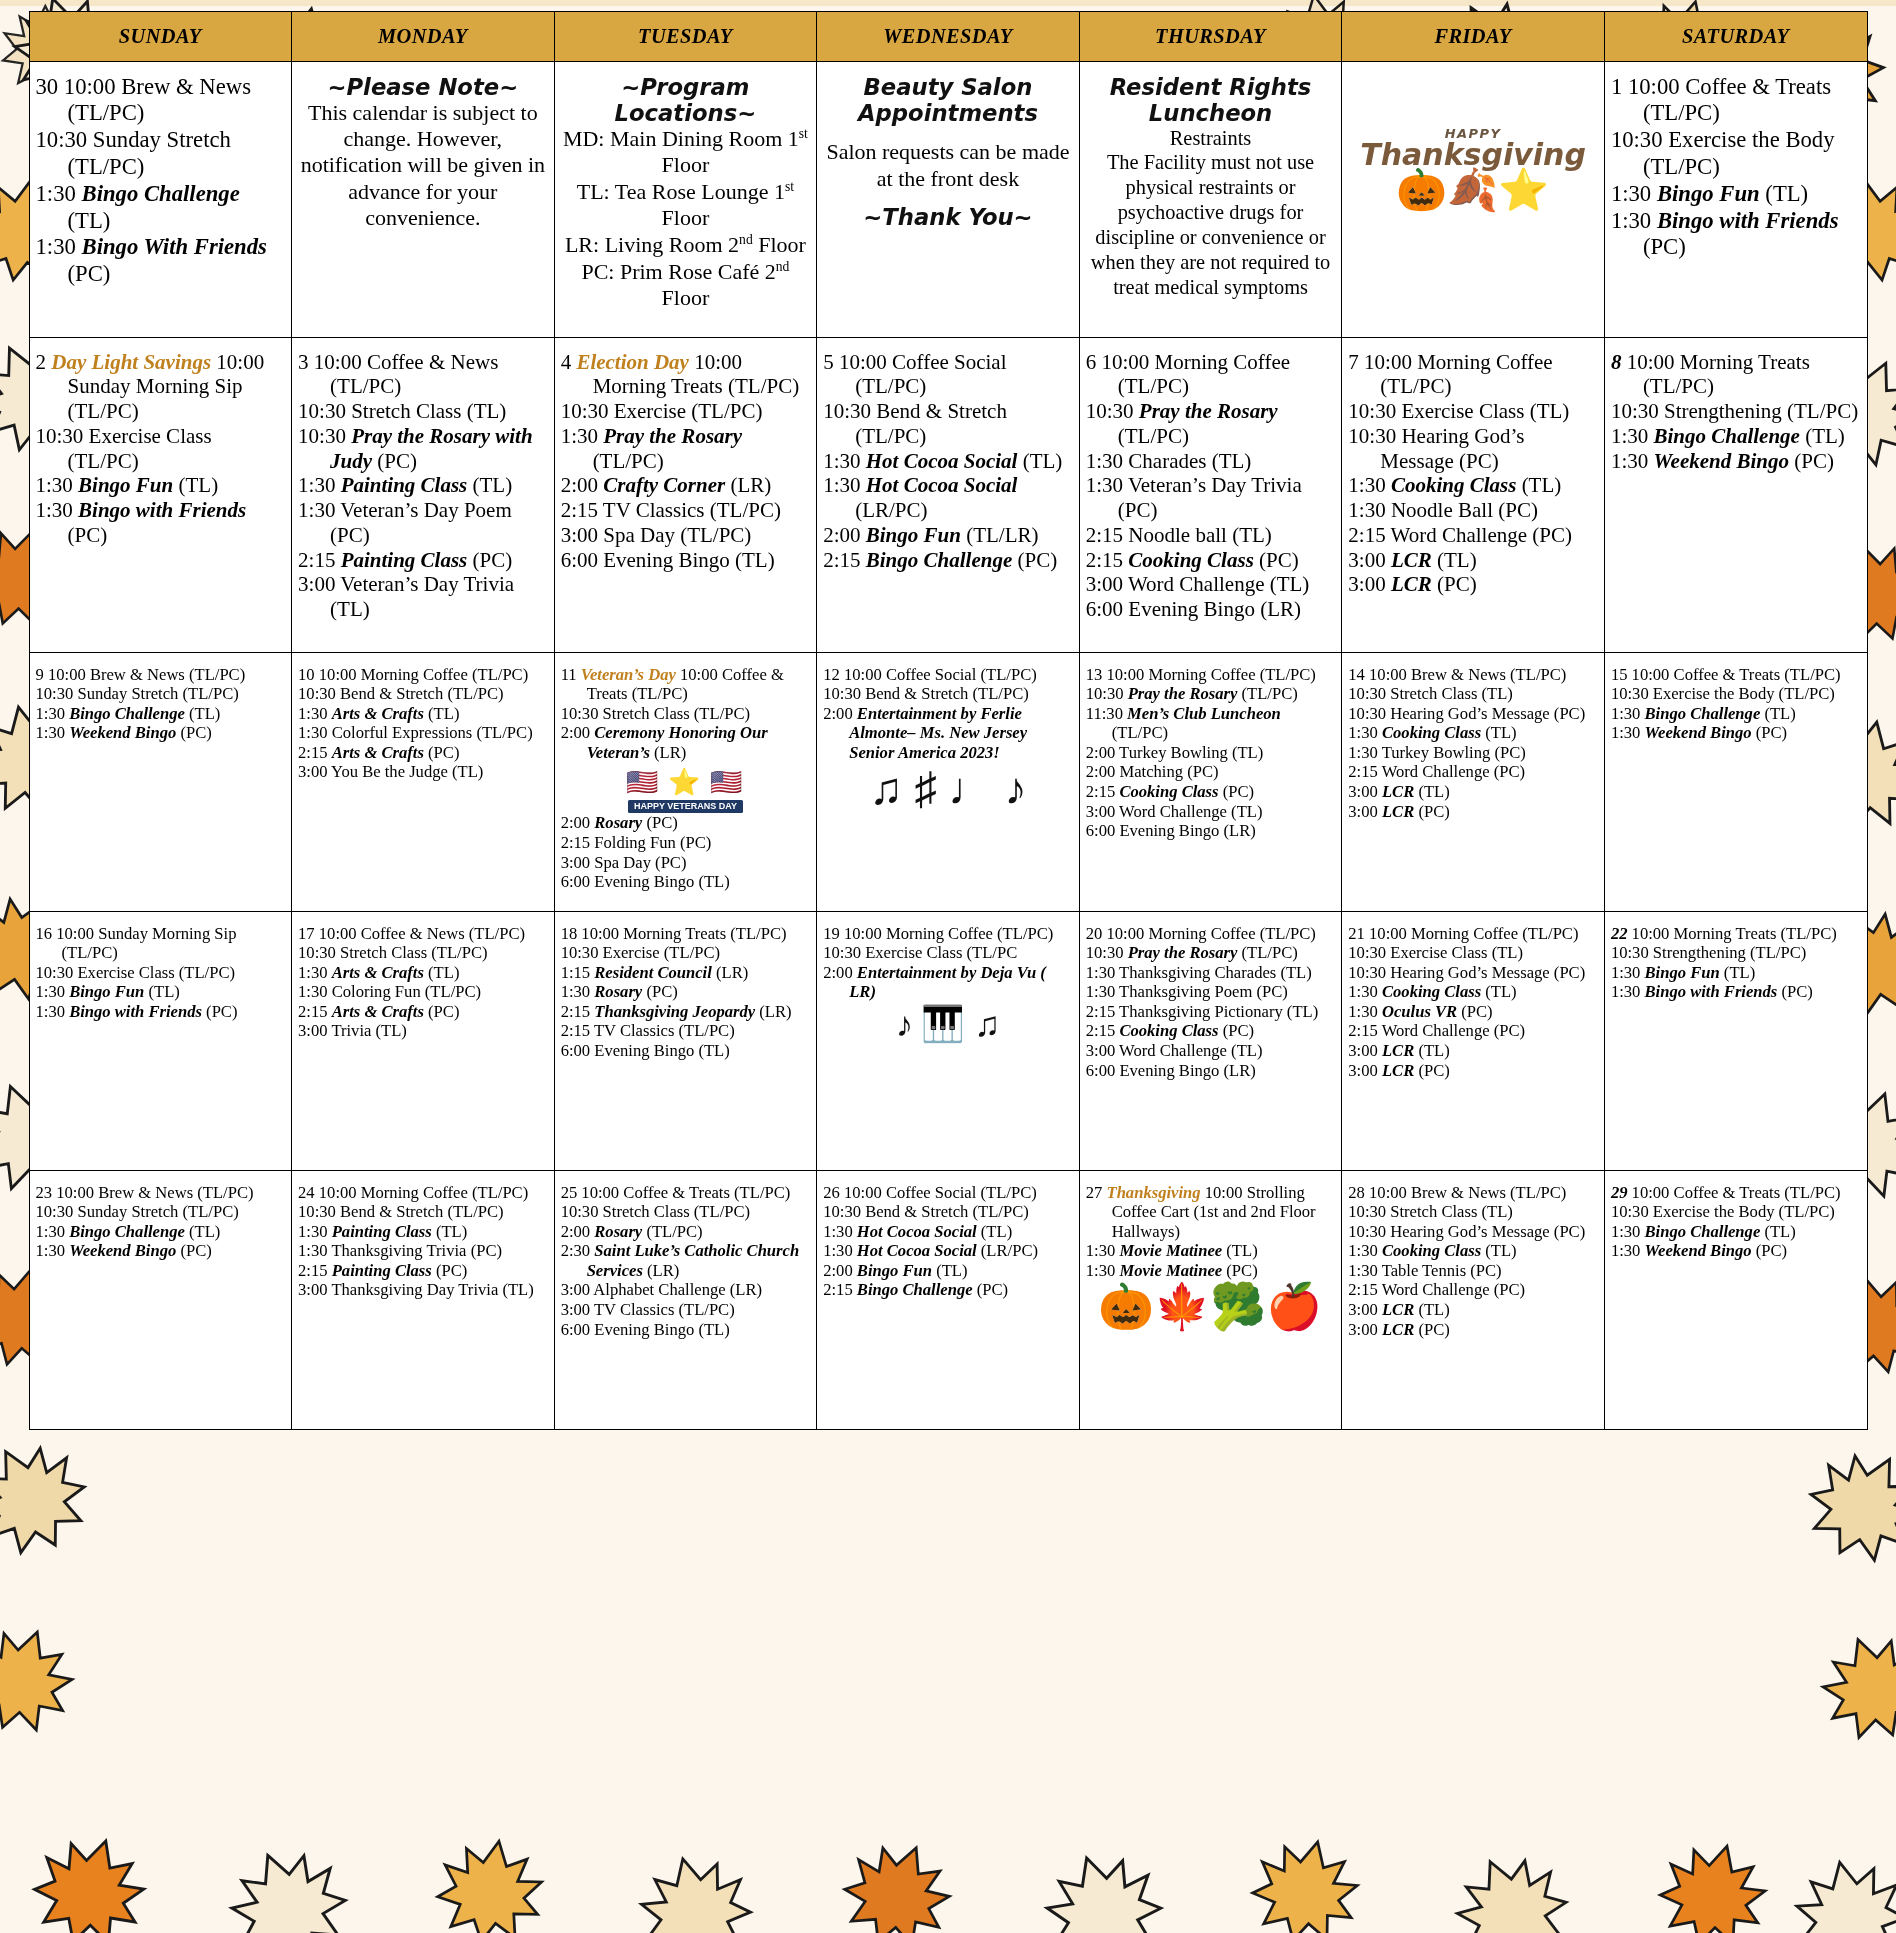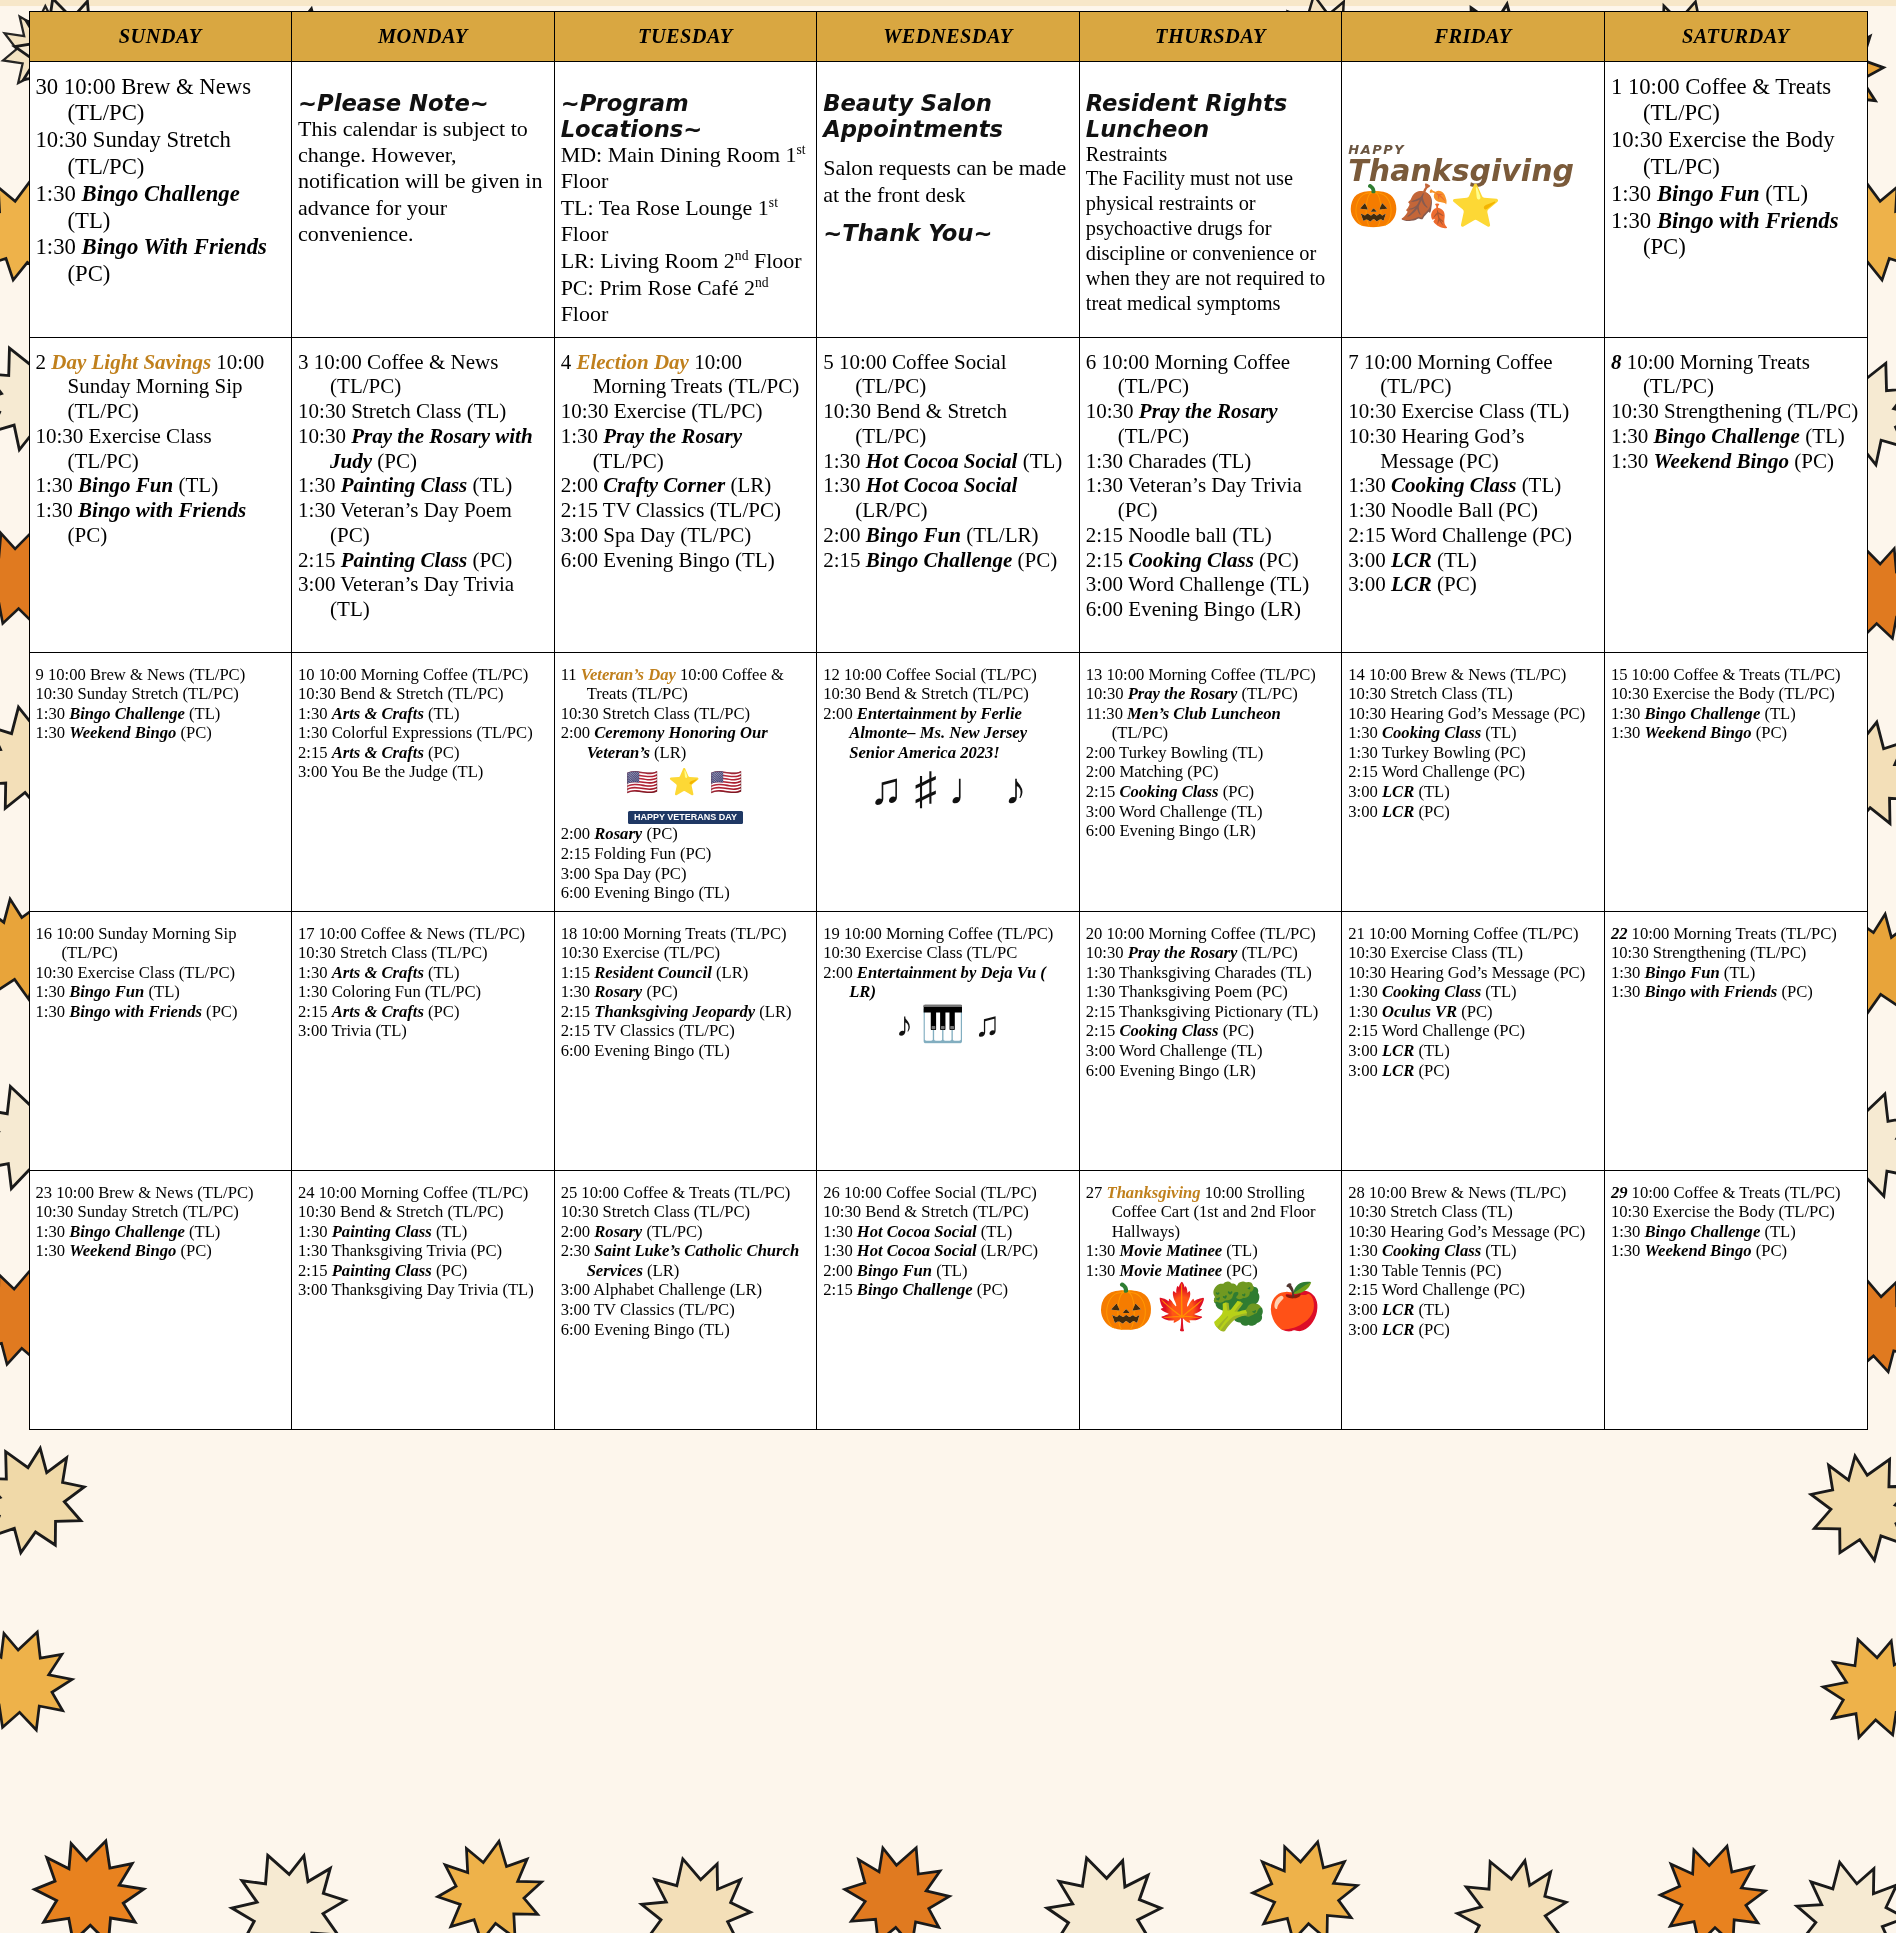--- a/index.html
+++ b/index.html
@@ -67,21 +67,21 @@
   .daynum{font-weight:normal;}
   
   .ev-list{ list-style:none;margin:0;padding:0; }
   .ev{
     text-indent:-32px;
     padding-left:32px;
     line-height:1.18;
   }
   .ev b{font-weight:bold;font-style:italic;}
   
-  .note-cell{ text-align:left;margin-top:16px; }
+  .note-cell{ text-align:center; }
   .script{
     font-family:"DejaVu Sans", sans-serif;
     font-style:italic;
     font-size:22.7px;
     font-weight:bold;
     color:#111;
   }
   .note-body{ font-size:22px; line-height:1.2; }
   .note-small{ font-size:20.4px; line-height:1.22; }
   sup{font-size:.62em;}
@@ -109,21 +109,21 @@
     font-style:italic;
     font-weight:bold;
     font-size:30px;
     color:#7a5a3a;
     line-height:1;
   }
   .thanks-happy{font-size:13px;letter-spacing:1.5px;color:#6b5540;display:block;}
   .flags{font-size:26px;letter-spacing:1.5px;}
   .vetbanner{
     display:inline-block;background:#1f3864;color:#fff;font-family:"Liberation Sans",sans-serif;
-    font-size:9px;font-weight:bold;padding:1.5px 6px;border-radius:1.5px;margin-top:13px;
+    font-size:9px;font-weight:bold;padding:1.5px 6px;border-radius:1.5px;margin-top:2px;
   }
   .music{font-size:45px;line-height:1;color:#111;}
   .piano{font-size:35px;line-height:1.1;color:#111;}
   .cornucopia{font-size:45px;line-height:1;}
   .pumpkins{font-size:41px;line-height:1;}
 </style>
 </head>
 <body>
 
 <div class="leaf-border">

